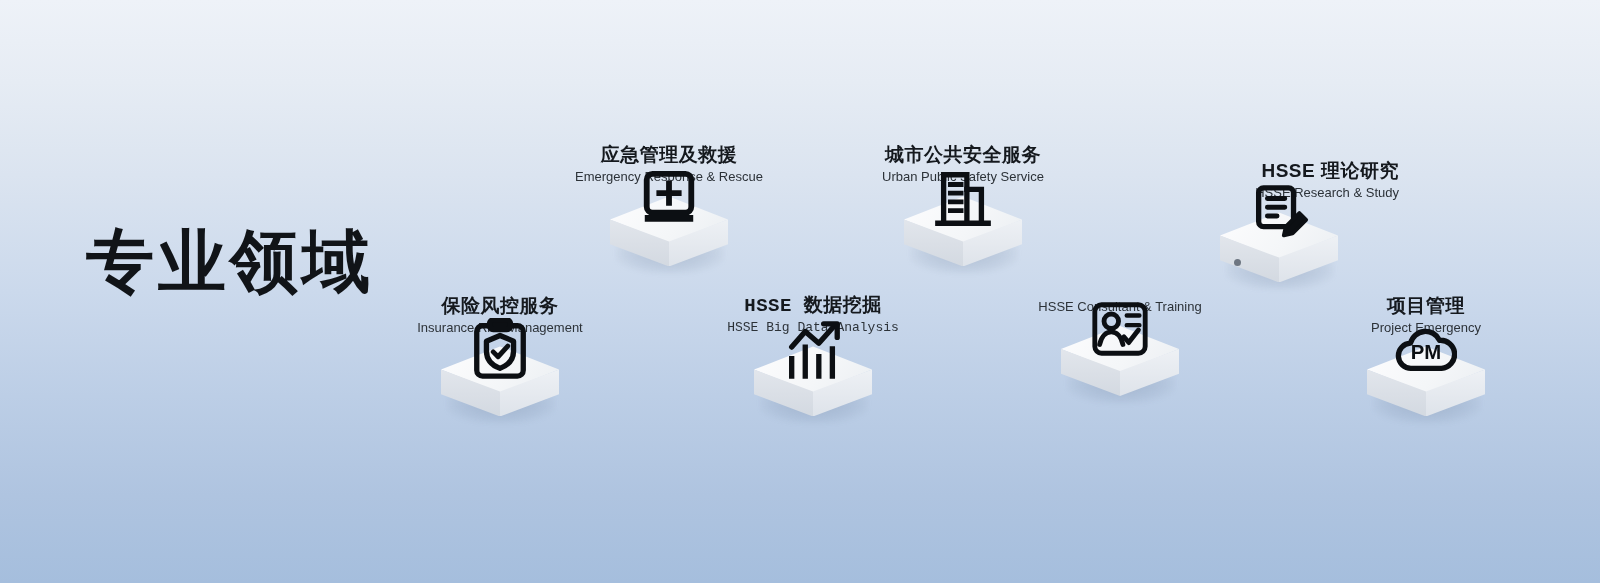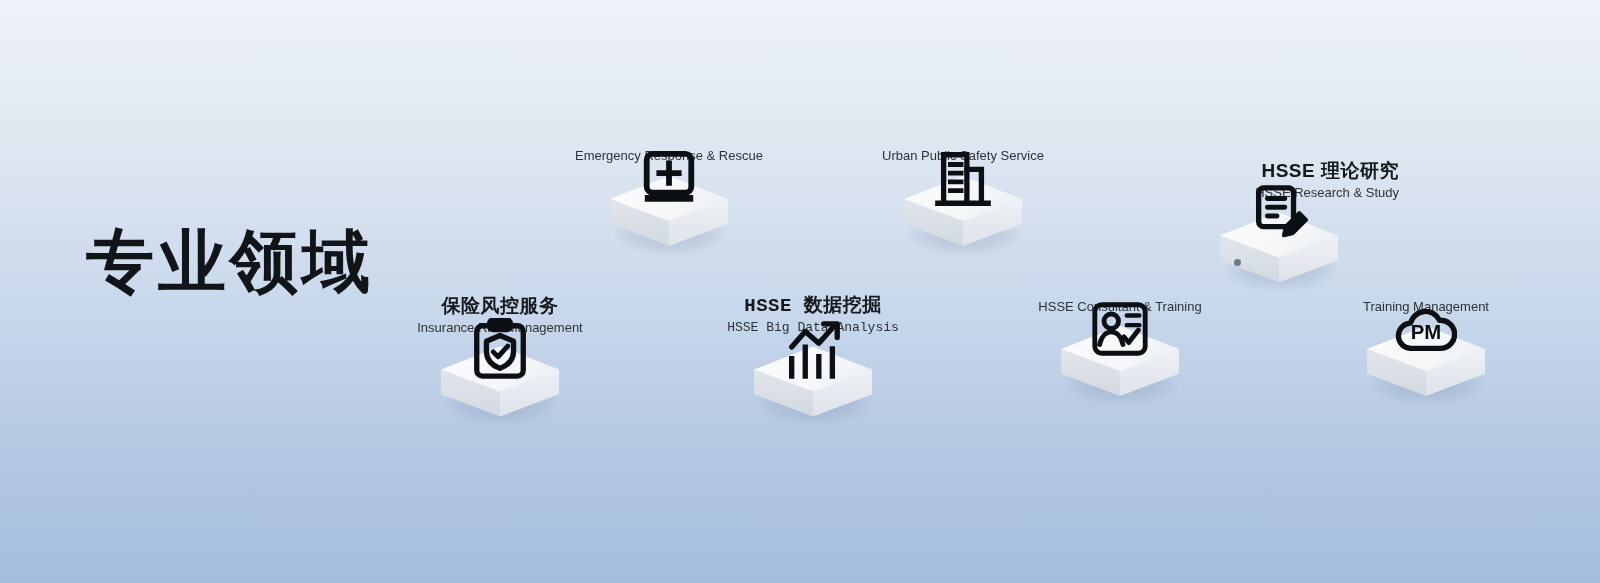--- a/index.html
+++ b/index.html
@@ -141,40 +141,42 @@
 </style>
 </head>
 <body>
 
 <div id="stage">
 
   <div id="page-title">专业领域</div>
 
 <div class="pillar" style="left: 669px; top: 145px;">
       <div class="pillar-label">
+        <div class="label-cn">应急管理及救援</div>
         <div class="label-en">Emergency Response &amp; Rescue</div>
       </div>
       <div class="icon-wrap" style="margin-top: 1px;">
         <div class="pedestal">
           <div class="ped-shadow"></div>
           <div class="ped-top"></div>
           <div class="ped-left"></div>
           <div class="ped-right"></div>
         </div>
         <div class="glyph" style="top: -18px;">
   <svg viewBox="0 0 64 64" fill="none" stroke="#0c0f13" stroke-width="6" stroke-linecap="square">
     <rect x="9" y="6" width="46" height="40" rx="6"></rect>
     <path d="M32 16 V36 M22 26 H42" stroke-width="6"></path>
     <path d="M7 52 H57" stroke-width="7" stroke-linecap="butt"></path>
   </svg>
 </div>
       </div>
     </div>
     <div class="pillar" style="left: 963px; top: 145px;">
       <div class="pillar-label">
+        <div class="label-cn">城市公共安全服务</div>
         <div class="label-en">Urban Public Safety Service</div>
       </div>
       <div class="icon-wrap" style="margin-top: 1px;">
         <div class="pedestal">
           <div class="ped-shadow"></div>
           <div class="ped-top"></div>
           <div class="ped-left"></div>
           <div class="ped-right"></div>
         </div>
         <div class="glyph" style="top: -18px;">
@@ -269,21 +271,22 @@
     <circle cx="23" cy="24" r="7.5"></circle>
     <path d="M11 48 c2-9 7-13 12-13 s10 4 12 13"></path>
     <path d="M39 18 h13 M39 28 h13" stroke-width="4.6"></path>
     <path d="M36 40 l5 6 10-13" stroke-width="5"></path>
   </svg>
 </div>
       </div>
     </div>
     <div class="pillar" style="left: 1426px; top: 296px;">
       <div class="pillar-label">
-        <div class="label-en">Training Management</div>
+        <div class="label-cn">项目管理</div>
+        <div class="label-en">Project Emergency</div>
       </div>
       <div class="icon-wrap" style="margin-top: 0px;">
         <div class="pedestal">
           <div class="ped-shadow"></div>
           <div class="ped-top"></div>
           <div class="ped-left"></div>
           <div class="ped-right"></div>
         </div>
         <div class="glyph" style="top: -18px;">
   <svg viewBox="0 0 64 64" fill="none" stroke="#0c0f13" stroke-width="5.5" stroke-linejoin="round">

